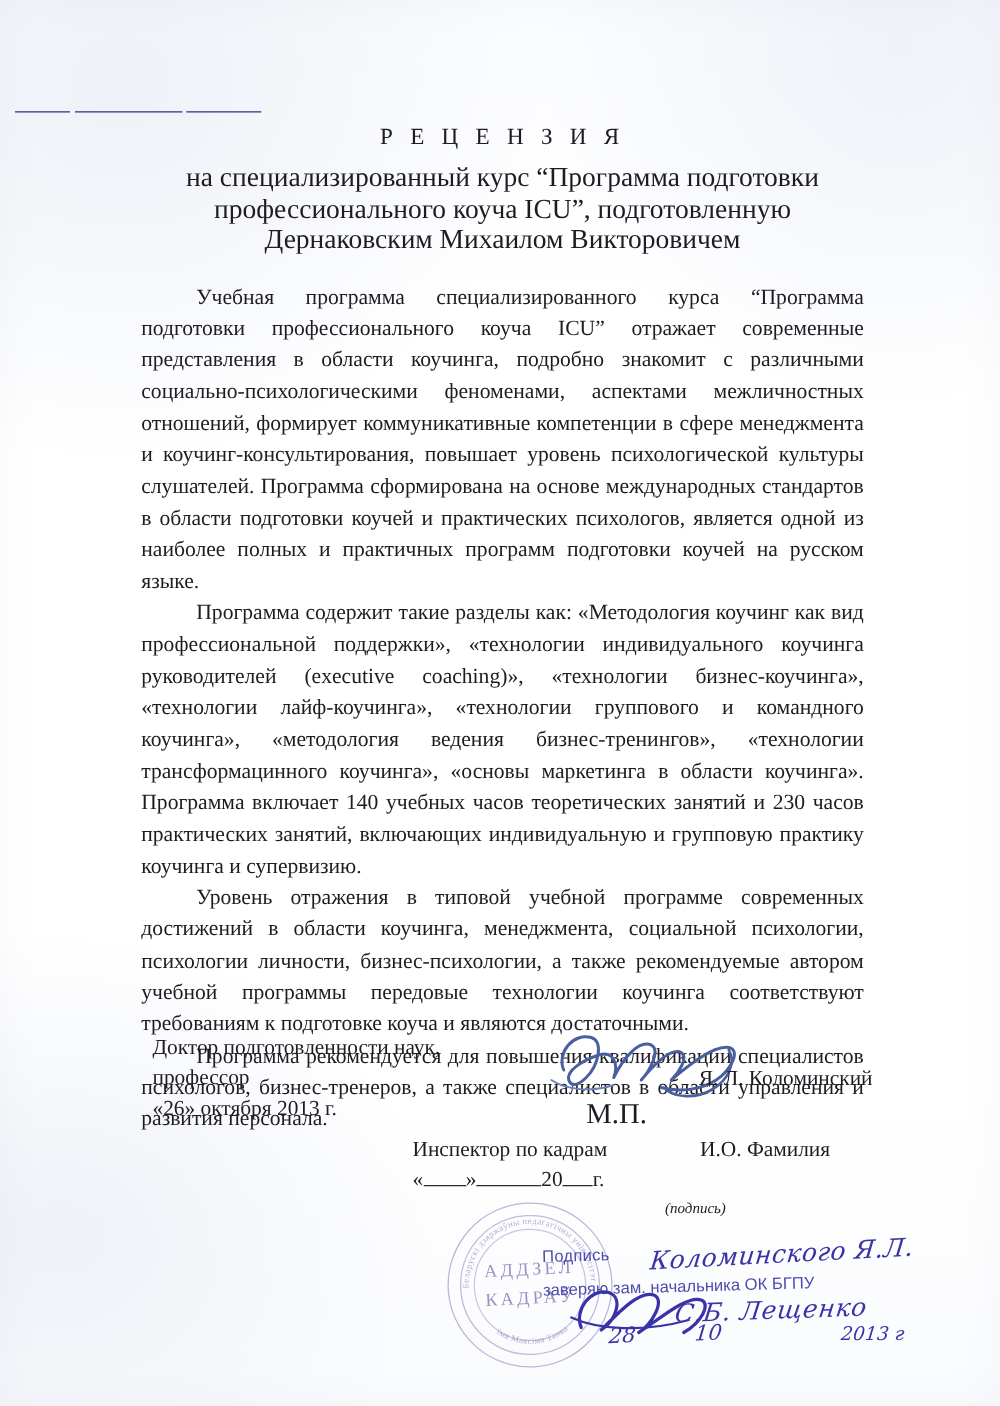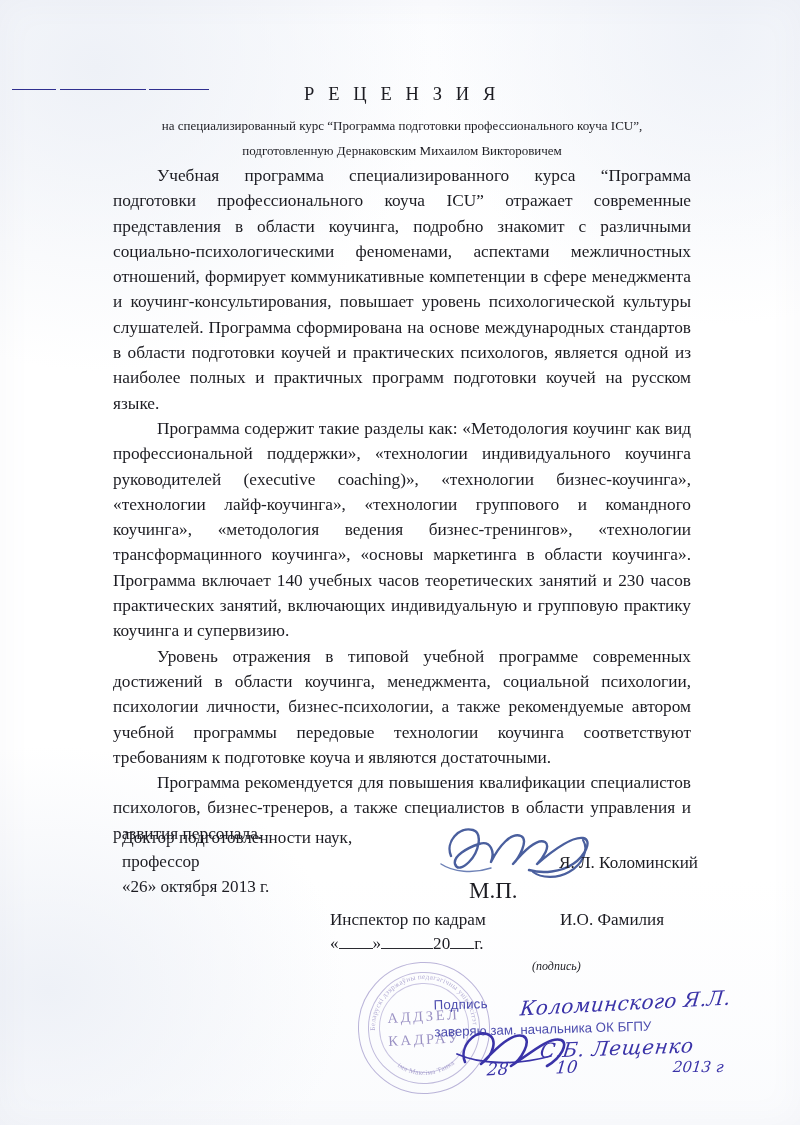--- a/index.html
+++ b/index.html
@@ -30,43 +30,44 @@
     content: "";
     position: absolute;
     inset: 0;
     box-shadow: inset 0 0 34px rgba(120,132,156,0.055);
     pointer-events: none;
   }
 
   .content {
     position: absolute;
     left: 113px;
-    top: 0;
+    top: 16px;
     width: 578px;
   }
 
   
   .doc-title {
     text-align: center;
     font-size: 18.5px;
     letter-spacing: 4.6px;
     padding-top: 84px;
     font-weight: normal;
     margin: 0;
   }
   .subtitle {
     text-align: center;
-    font-size: 13px;
+    font-size: 22px;
     line-height: 24.5px;
     margin: 9px 0 0 0;
     padding: 0 4px;
   }
 
   
   .body-block {
+    margin-top: 21px;
   }
   p.para {
     margin: 0;
     text-align: justify;
     text-justify: inter-word;
     text-indent: 44px;
     font-size: 17.3px;
     line-height: 25.3px;
     hyphens: none;
   }

